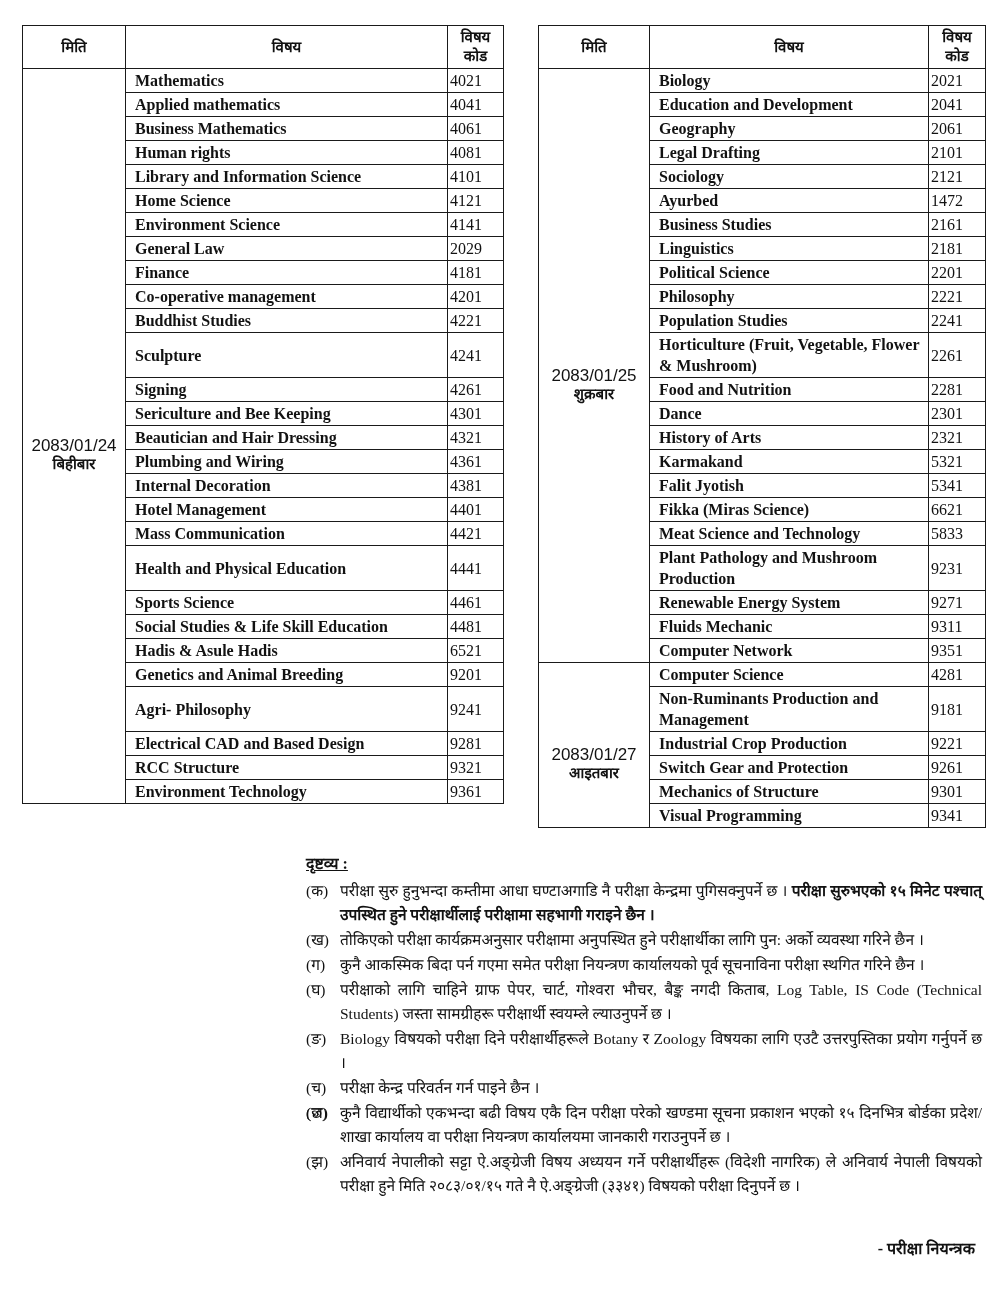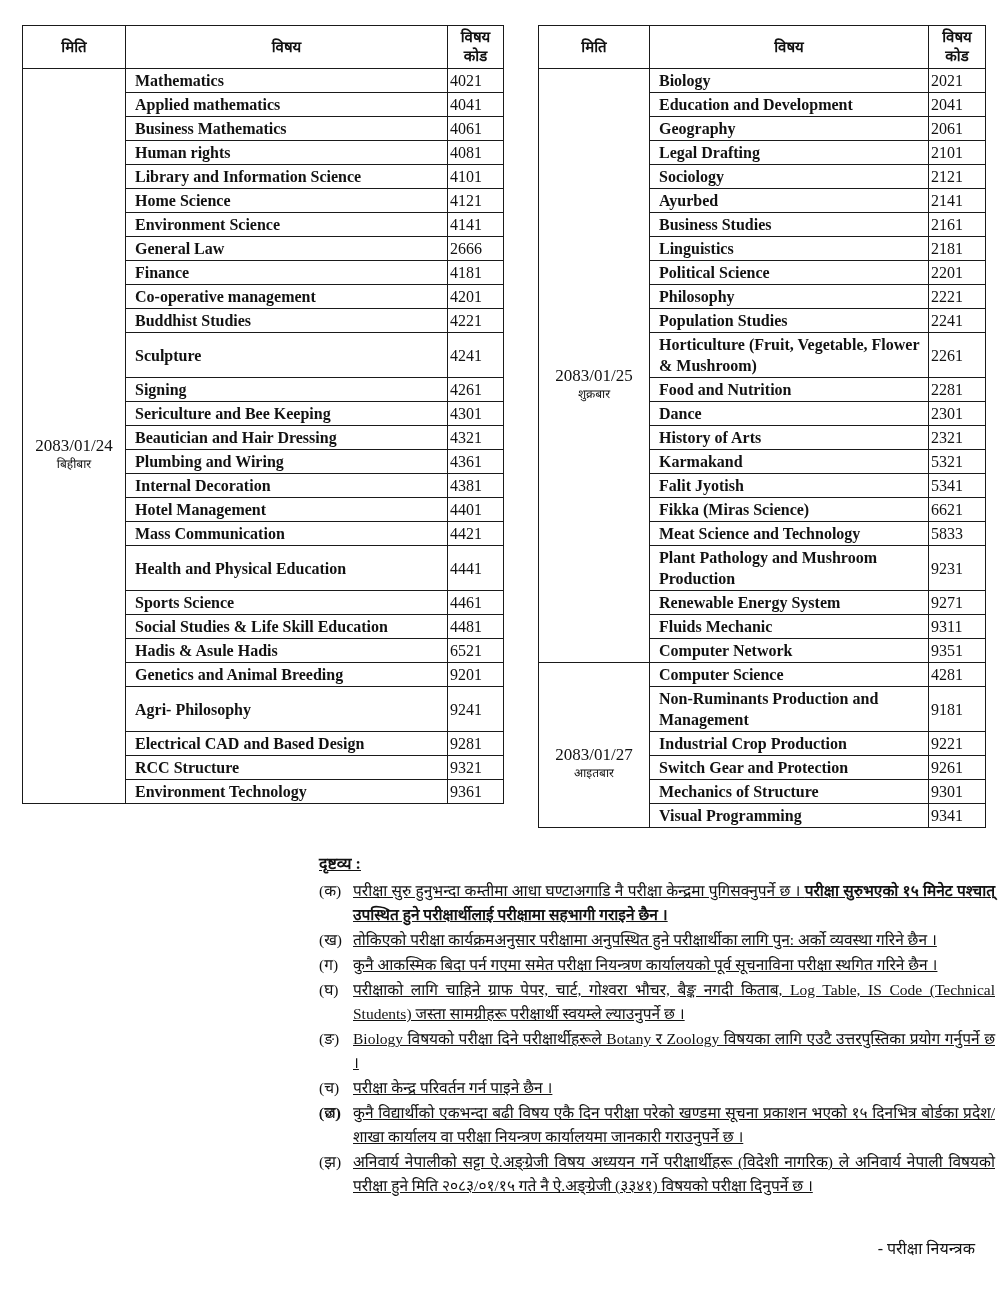--- a/index.html
+++ b/index.html
@@ -46,52 +46,51 @@
     line-height: 21px;
     padding: 1px 5px;
     vertical-align: middle;
   }
   td.subject-cell { text-align: left; padding-left: 9px; font-weight: bold; }
   td.code-cell    { text-align: left; padding-left: 2px; padding-right: 2px; }
   td.date-cell    { text-align: center; }
   tr.tall td      { height: 45px; }
 
   .date-num {
-    font-family: Liberation Serif, serif;
+    font-family: Liberation Sans, sans-serif;
     font-size: 17px; line-height: 21px; margin-top: 36px;
   }
   .date-day {
-    font-weight: normal;
-    font-size: 12px; line-height: 17px;
+    font-weight: bold;
+    font-size: 15px; line-height: 17px;
   }
 
   
   .notes {
     position: absolute;
-    left: 319px; top: 852px; width: 676px;
+    left: 306px; top: 852px; width: 676px;
     font-size: 15.5px;
     line-height: 24px;
     text-align: justify;
-    text-decoration: underline;
   }
   .notes-title {
     font-weight: bold;
     text-decoration: underline;
     font-size: 16px;
     margin-bottom: 3px;
   }
   .note-item { position: relative; padding-left: 34px; margin-bottom: 1px; }
   .note-label { position: absolute; left: 0; top: 0; }
   .note-bold { font-weight: bold; }
 
   .signature {
     position: absolute;
     left: 310px; top: 1237px; width: 665px;
     text-align: right;
-    font-weight: normal;
+    font-weight: bold;
     font-size: 16px;
   }
 </style>
 </head>
 <body>
 
 <div class="page">
 
   <div class="tables-row">
     <table class="sched" id="table-0">
@@ -131,21 +130,21 @@
           <tr>
             <td class="subject-cell">Home Science</td>
             <td class="code-cell">4121</td>
           </tr>
           <tr>
             <td class="subject-cell">Environment Science</td>
             <td class="code-cell">4141</td>
           </tr>
           <tr>
             <td class="subject-cell">General Law</td>
-            <td class="code-cell">2666</td>
+            <td class="code-cell">2029</td>
           </tr>
           <tr>
             <td class="subject-cell">Finance</td>
             <td class="code-cell">4181</td>
           </tr>
           <tr>
             <td class="subject-cell">Co-operative management</td>
             <td class="code-cell">4201</td>
           </tr>
           <tr>
@@ -251,21 +250,21 @@
           <tr>
             <td class="subject-cell">Legal Drafting</td>
             <td class="code-cell">2101</td>
           </tr>
           <tr>
             <td class="subject-cell">Sociology</td>
             <td class="code-cell">2121</td>
           </tr>
           <tr>
             <td class="subject-cell">Ayurbed</td>
-            <td class="code-cell">2141</td>
+            <td class="code-cell">1472</td>
           </tr>
           <tr>
             <td class="subject-cell">Business Studies</td>
             <td class="code-cell">2161</td>
           </tr>
           <tr>
             <td class="subject-cell">Linguistics</td>
             <td class="code-cell">2181</td>
           </tr>
           <tr>

